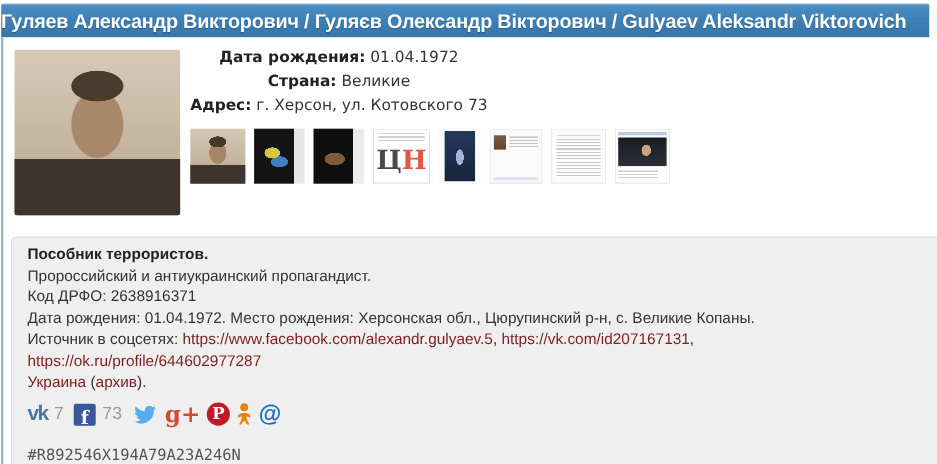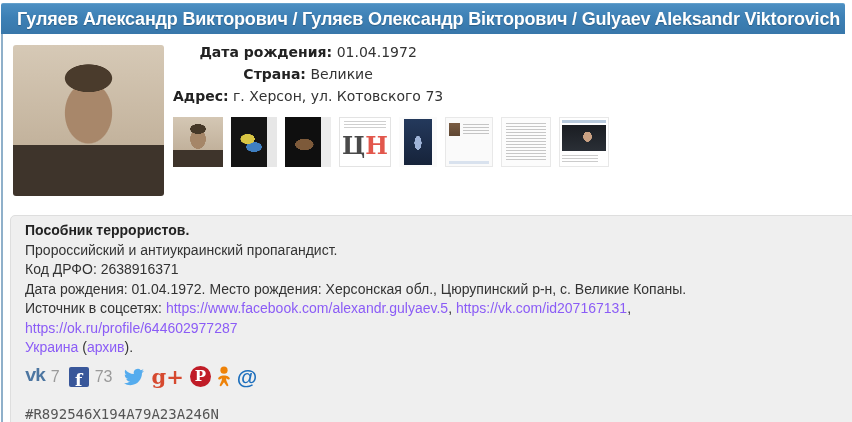--- a/index.html
+++ b/index.html
@@ -10,21 +10,21 @@
   
   .titlebar{
     position:absolute;left:1px;top:3px;width:844px;height:31px;
     background:linear-gradient(180deg,#4c8fc2 0%,#3d80b5 45%,#3877aa 100%);
     border-top:1px solid #63a0cb;border-radius:2px 2px 0 0;
     box-sizing:border-box;display:flex;align-items:center;
   }
   .titlebar span{
     font-family:"Liberation Sans", sans-serif;
     font-weight:bold;font-size:18px;color:#ffffff;
-    padding-left:16px;white-space:nowrap;letter-spacing:-0.2px;
+    padding-left:0;white-space:nowrap;letter-spacing:-0.2px;
     text-shadow:0 1px 1px rgba(0,0,0,.25);
   }
   
   .page-edge{position:absolute;left:1px;top:34px;width:2px;height:388px;background:#8fb0ca;}
 
   
   .photo{
     position:absolute;left:13px;top:45px;width:151px;height:151px;border-radius:3px;
     background:
       radial-gradient(ellipse 34px 20px at 50% 22%, #4a3b2c 68%, transparent 71%),
@@ -80,25 +80,25 @@
 
   
   .record-box{
     position:absolute;left:10px;top:215px;width:850px;height:220px;
     background:#efefef;border:1px solid #dedede;border-radius:5px;
     box-sizing:border-box;padding:5px 0 0 14px;
     font-family:"Liberation Sans", sans-serif;font-size:14px;line-height:19.5px;color:#333;
   }
   .record-box p{margin:0;}
   .record-heading{font-weight:bold;color:#222;}
-  a.lnk{color:#8b5cf6;text-decoration:none;cursor:pointer;}
+  a.lnk{color:#7f1d1d;text-decoration:none;cursor:pointer;}
   
   .share-row{display:flex;align-items:center;gap:6px;margin-top:7px;height:24px;}
   .share-count{color:#9a9a9a;font-size:16px;margin-right:3px;}
-  .vk-glyph{color:#4d76a1;font-weight:bold;font-size:19px;letter-spacing:-1.5px;font-family:Liberation Mono, monospace;cursor:pointer;}
+  .vk-glyph{color:#4d76a1;font-weight:bold;font-size:19px;letter-spacing:-1.5px;font-family:Liberation Sans, sans-serif;cursor:pointer;}
   .fb-sq{width:20px;height:20px;background:#39579a;border-radius:2px;color:#fff;font-weight:bold;
       font-size:17px;display:flex;align-items:flex-end;justify-content:center;line-height:14px;
       font-family:"DejaVu Serif",serif;cursor:pointer;}
   .tw{width:24px;height:20px;cursor:pointer;}
   .gp{color:#d6492f;font-weight:bold;font-size:21px;font-family:"DejaVu Serif",serif;cursor:pointer;}
   .pin{width:21px;height:21px;border-radius:50%;background:#c01c27;color:#fff;font-weight:bold;
       font-size:15px;display:flex;align-items:center;justify-content:center;
       font-family:"DejaVu Serif",serif;cursor:pointer;}
   .ok{width:14px;height:22px;cursor:pointer;}
   .at{color:#1d6fbd;font-weight:bold;font-size:21px;cursor:pointer;}

